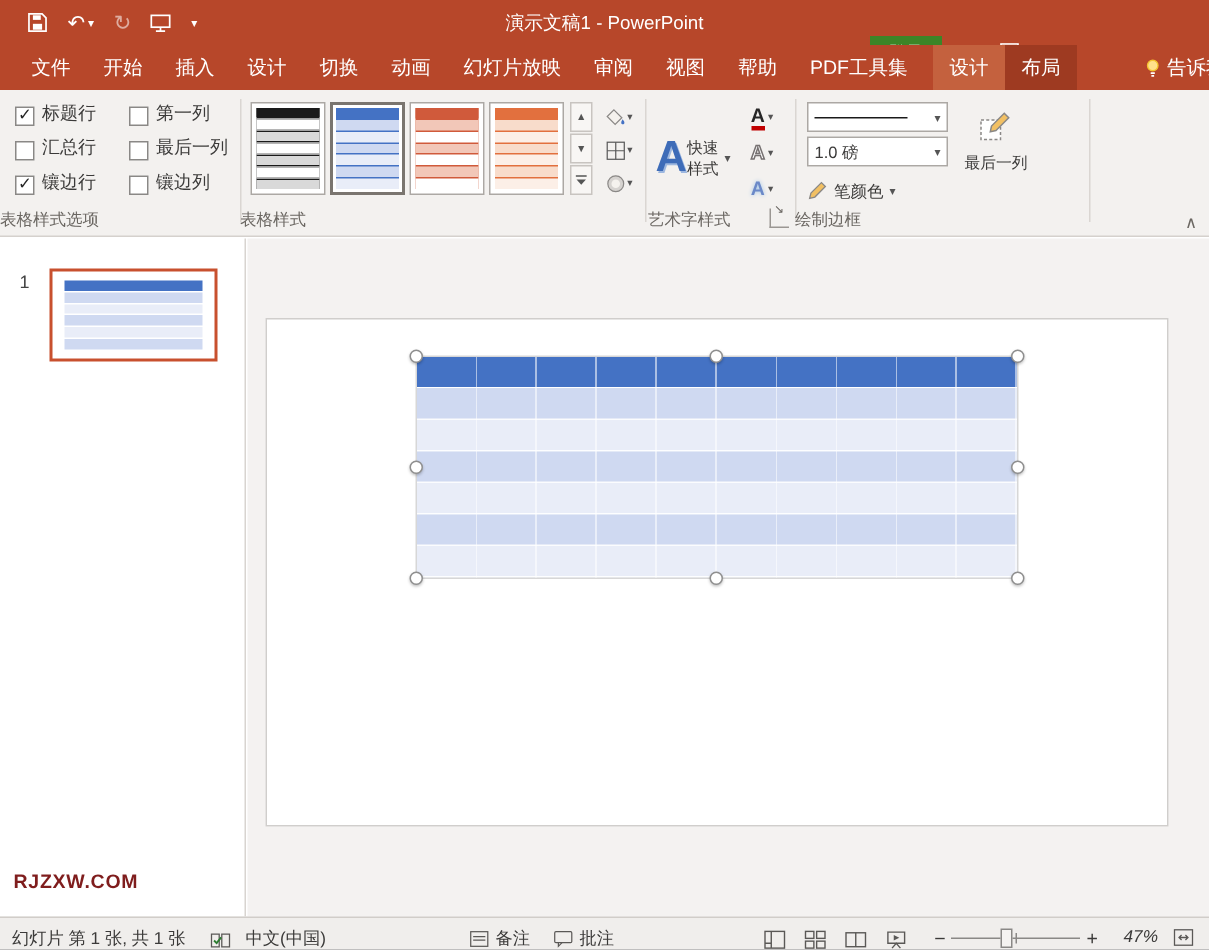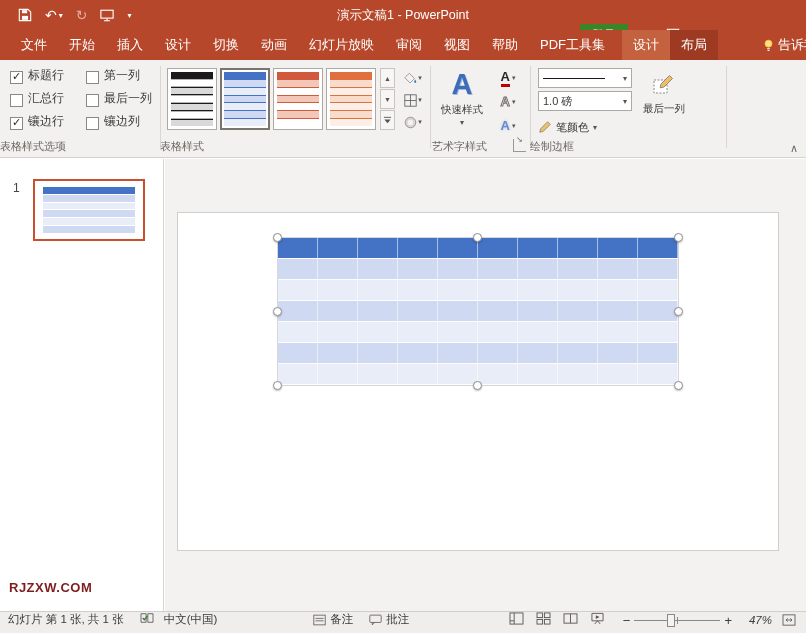--- a/index.html
+++ b/index.html
@@ -63,21 +63,21 @@
   .t3 div:nth-child(even){background:#F2C7B8;}
   .t3 div:nth-child(odd):not(:first-child){background:#fff;}
   .t4 div:nth-child(1){background:#E2703E;}
   .t4 div:nth-child(even){background:#F8DCCB;}
   .t4 div:nth-child(odd):not(:first-child){background:#FCEFE7;}
   .garrow{position:absolute;left:380px;width:15px;height:20px;border:1px solid #C8C4C0;background:#F8F6F4;display:flex;align-items:center;justify-content:center;font-size:7px;color:#555;cursor:default;}
   .tbtn{position:absolute;left:399px;width:28px;height:20px;display:inline-flex;align-items:center;justify-content:center;gap:1px;cursor:default;}
   .tbtn .caret{font-size:7px;color:#555;}
 
   
-  .qstyle{position:absolute;left:437px;top:7px;width:50px;height:76px;display:flex;flex-direction:column;align-items:center;cursor:default;}
+  .qstyle{position:absolute;left:437px;top:7px;width:50px;height:76px;display:flex;flex-direction:row;align-items:center;cursor:default;}
   .bigA{font-size:29px;font-weight:bold;color:#3E6CB8;line-height:34px;text-shadow:1px 1px 0 #9DB7DF;}
   .bigA::after{content:"A";}
   .qstyle .qlbl{font-size:10.5px;color:#3B3A39;margin-top:2px;}
   .qstyle .caret{font-size:8px;color:#555;margin-top:1px;}
   .wbtn-s{position:absolute;left:492px;width:32px;height:22px;display:inline-flex;align-items:center;justify-content:center;gap:2px;cursor:default;}
   .wbtn-s .caret{font-size:7px;color:#555;}
   .miniA{font-size:13px;font-weight:bold;line-height:14px;}
   .miniA.fill{color:#262626;border-bottom:3px solid #C00000;}
   .miniA.fill::after,.miniA.outline::after,.miniA.fx::after{content:"A";}
   .miniA.outline{color:#fff;-webkit-text-stroke:1px #767171;}
@@ -106,21 +106,21 @@
   .trow{height:21px;border-bottom:1px solid rgba(255,255,255,.9);}
   .trow:nth-child(even){background:#CFD9F1;}
   .trow:nth-child(odd){background:#E9EDF8;}
   .cols{position:absolute;inset:0;pointer-events:none;background-image:repeating-linear-gradient(to right,transparent 0,transparent 39px,rgba(255,255,255,.55) 39px,rgba(255,255,255,.55) 40px);}
   .h{position:absolute;width:9px;height:9px;border-radius:50%;background:#fff;border:1px solid #8F8F8F;box-shadow:0 1px 2px rgba(0,0,0,.25);cursor:default;}
   .h-tl{left:-5px;top:-5px;} .h-tm{left:calc(50% - 5px);top:-5px;} .h-tr{right:-5px;top:-5px;}
   .h-ml{left:-5px;top:calc(50% - 5px);} .h-mr{right:-5px;top:calc(50% - 5px);}
   .h-bl{left:-5px;bottom:-5px;} .h-bm{left:calc(50% - 5px);bottom:-5px;} .h-br{right:-5px;bottom:-5px;}
 
   
-  .statusbar{position:absolute;left:0;bottom:0;width:806px;height:22px;background:#F0EEEC;border-top:1px solid #D1CDC9;display:flex;align-items:flex-start;font-size:11.5px;color:#3B3A39;padding:0 8px;}
+  .statusbar{position:absolute;left:0;bottom:0;width:806px;height:22px;background:#F0EEEC;border-top:1px solid #D1CDC9;display:flex;align-items:flex-end;font-size:11.5px;color:#3B3A39;padding:0 8px;}
   .sitem{display:inline-flex;align-items:center;gap:4px;white-space:nowrap;cursor:default;}
   .viewbtns{display:inline-flex;align-items:center;gap:12px;margin-left:auto;}
   .zoomer{display:inline-flex;align-items:center;}
   .zbtn{font-size:13px;padding:0 4px;cursor:default;color:#3B3A39;}
   .zslider{position:relative;width:86px;height:16px;cursor:default;}
   .ztrack{position:absolute;left:0;top:8px;width:100%;height:1px;background:#8A8886;}
   .ztick{position:absolute;left:50%;top:5px;width:1px;height:7px;background:#8A8886;}
   .zhandle{position:absolute;left:38%;top:2px;width:8px;height:13px;background:#F5F3F1;border:1px solid #8A8886;}
   .zpct{width:32px;text-align:right;margin-left:4px;font-style:italic;}
   svg{display:block;}

